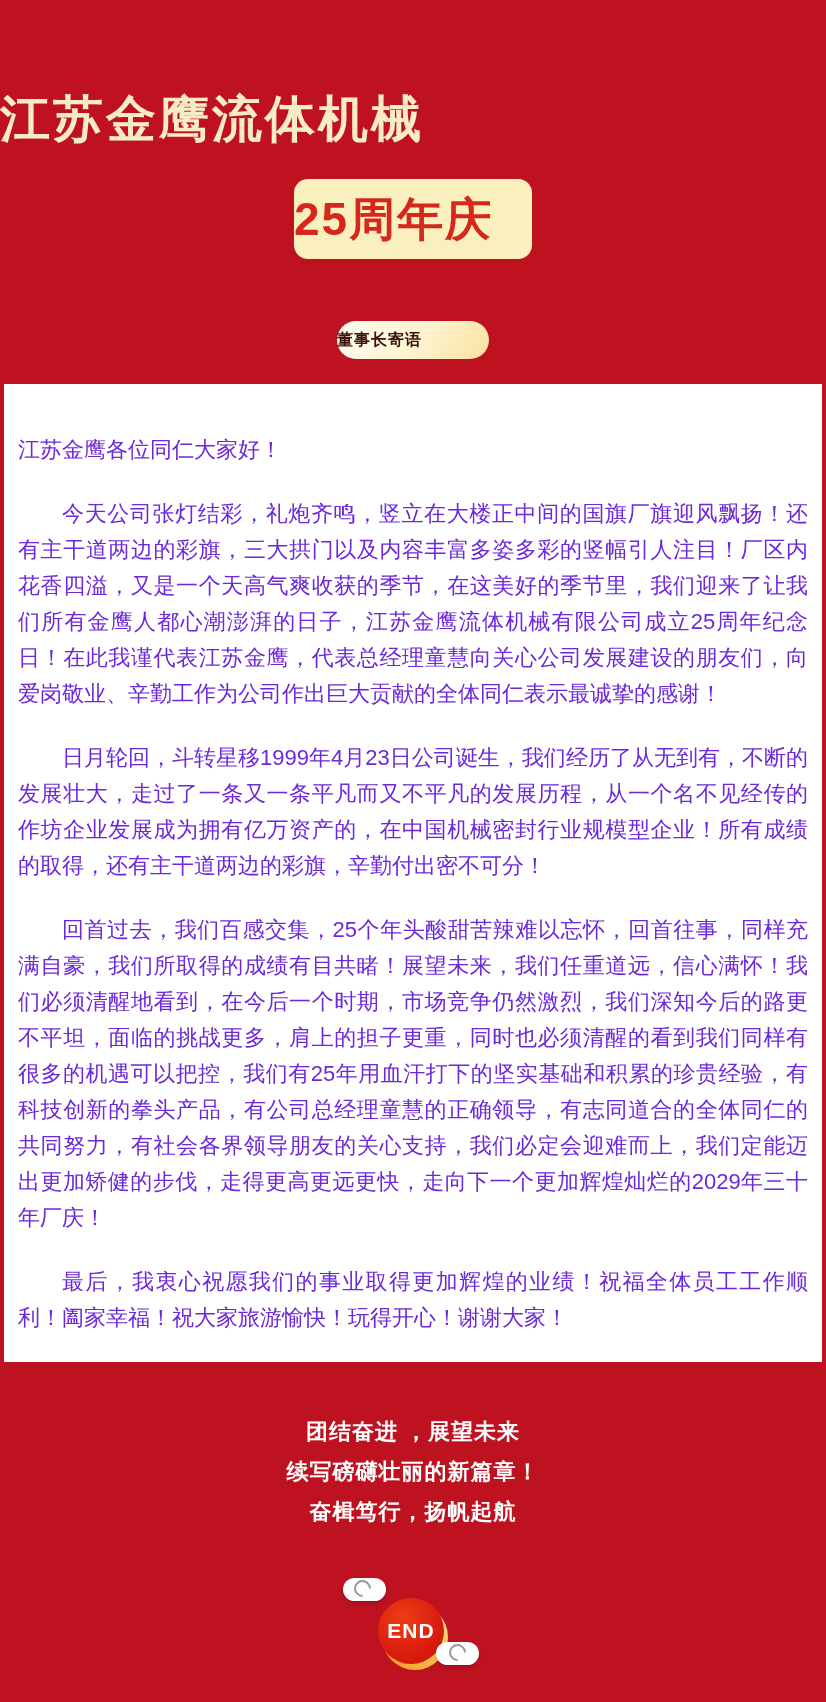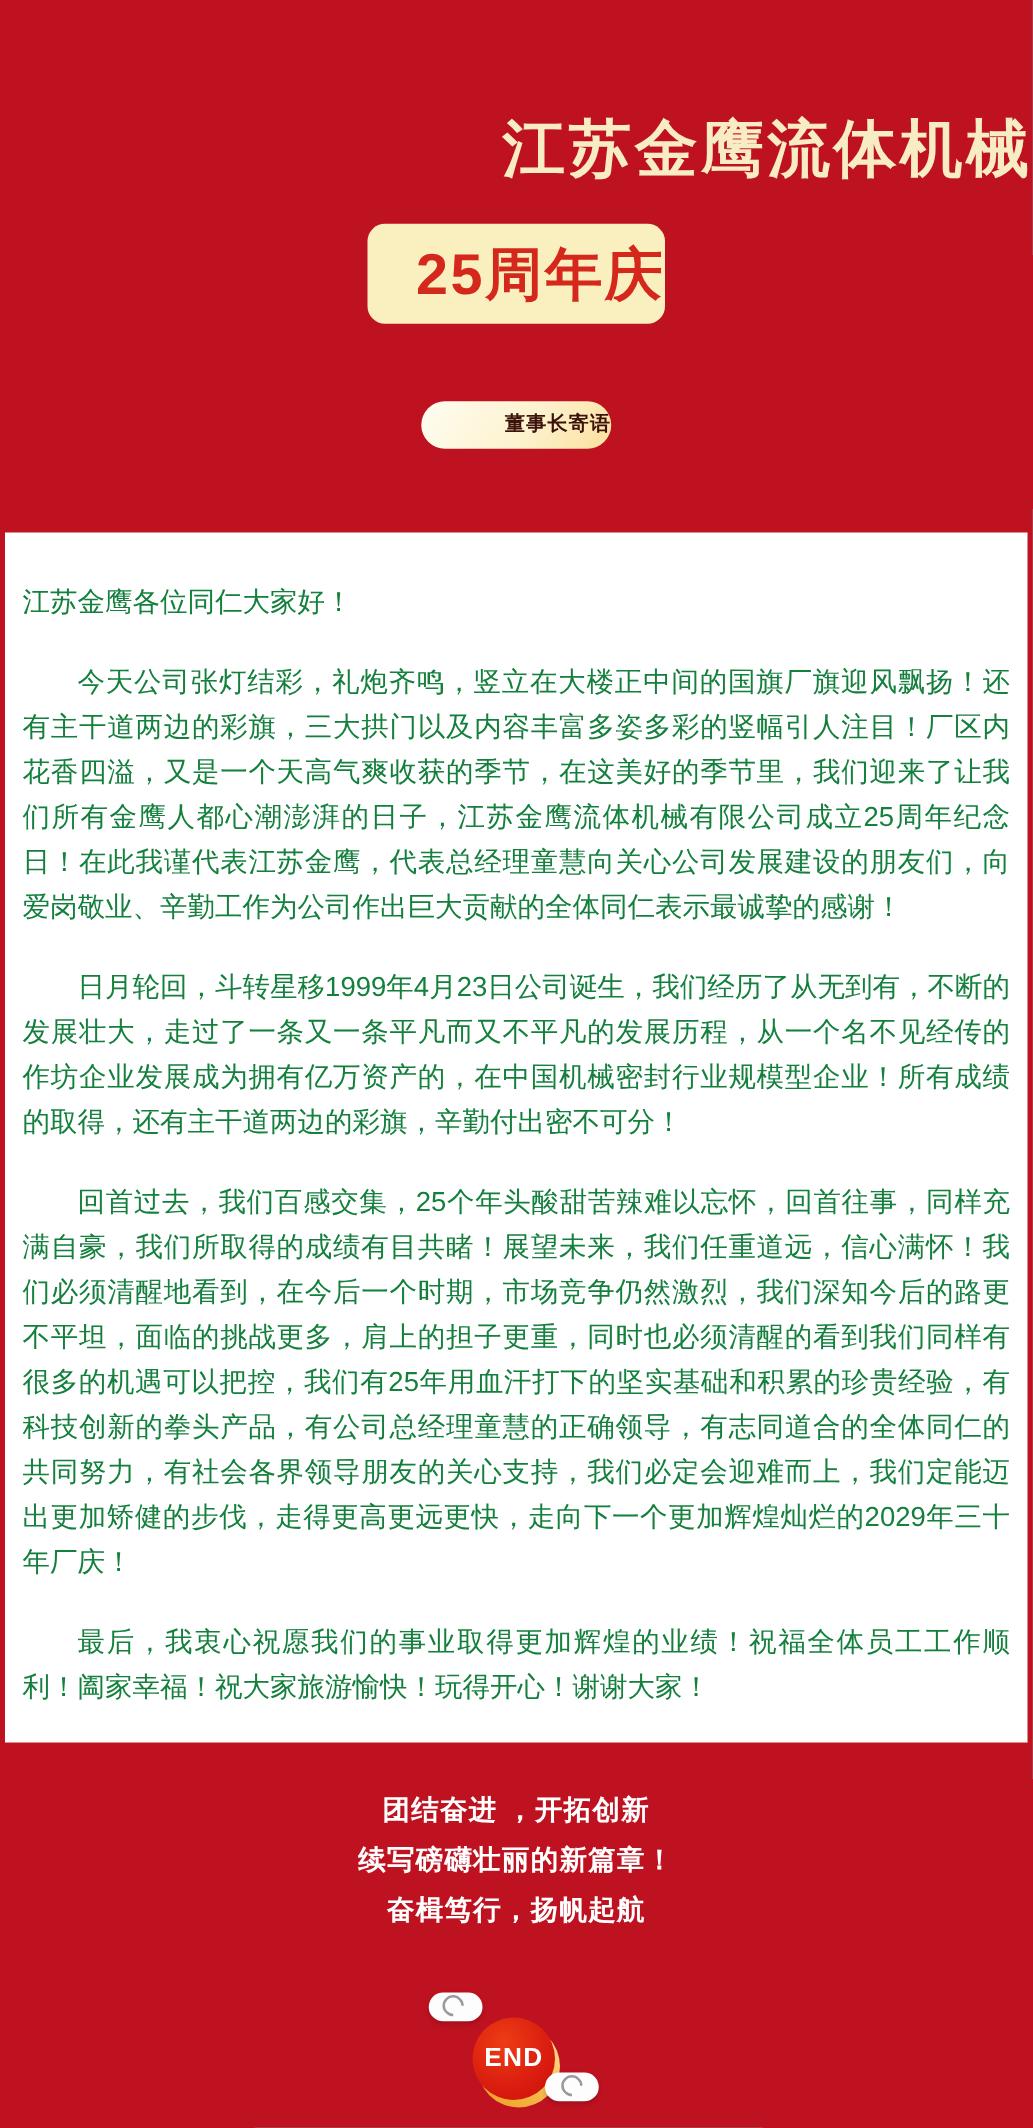--- a/index.html
+++ b/index.html
@@ -4,21 +4,21 @@
 <style>
   html,body{margin:0;padding:0;background:#8c0d16;}
   .page{
     width:826px;height:1702px;margin:0 auto;
     background:#be1220;
     display:flex;flex-direction:column;
     font-family:"Liberation Sans",sans-serif;
     overflow:hidden;
   }
   
-  .hero{height:426px;flex:0 0 auto;text-align:right;position:relative;}
+  .hero{height:368px;flex:0 0 auto;text-align:left;position:relative;}
   .hero-title{
     margin:0;padding-top:86px;
     font-size:50px;font-weight:700;letter-spacing:3px;
     color:#f8ecc4;
   }
   .anniv-badge{
     margin:26px auto 12px;
     width:238px;height:80px;line-height:80px;
     background:#faf0bf;border-radius:14px;
     font-size:46px;font-weight:700;color:#d5281c;letter-spacing:2px;
@@ -26,24 +26,24 @@
   .section-pill{
     margin:62px auto 0;
     width:152px;height:38px;line-height:38px;
     background:linear-gradient(125deg,#fffdf2 0%,#fdf3cf 55%,#fbe09e 100%);
     border-radius:19px;
     font-size:16px;font-weight:700;color:#3c130b;letter-spacing:1px;
   }
   
   .letter{
     flex:1 1 auto;
-    margin:0 4px;background:#ffffff;
-    padding:38px 14px 26px;
+    margin:16px 4px;background:#ffffff;
+    padding:48px 14px 26px;
     box-sizing:border-box;
-    color:#15803d;
+    color:#6d28d9;
     font-size:22px;line-height:36px;
     text-align:justify;
     font-weight:400;
   }
   .letter p{margin:0 0 28px;}
   .letter p.indent{text-indent:2em;}
   .letter p:last-child{margin-bottom:0;}
   
   .footer{height:370px;flex:0 0 auto;text-align:center;}
   .slogans{padding-top:34px;}
@@ -99,21 +99,21 @@
   <main class="letter">
     <p class="greeting">江苏金鹰各位同仁大家好！</p>
     <p class="indent">今天公司张灯结彩，礼炮齐鸣，竖立在大楼正中间的国旗厂旗迎风飘扬！还有主干道两边的彩旗，三大拱门以及内容丰富多姿多彩的竖幅引人注目！厂区内花香四溢，又是一个天高气爽收获的季节，在这美好的季节里，我们迎来了让我们所有金鹰人都心潮澎湃的日子，江苏金鹰流体机械有限公司成立25周年纪念日！在此我谨代表江苏金鹰，代表总经理童慧向关心公司发展建设的朋友们，向爱岗敬业、辛勤工作为公司作出巨大贡献的全体同仁表示最诚挚的感谢！</p>
     <p class="indent">日月轮回，斗转星移1999年4月23日公司诞生，我们经历了从无到有，不断的发展壮大，走过了一条又一条平凡而又不平凡的发展历程，从一个名不见经传的作坊企业发展成为拥有亿万资产的，在中国机械密封行业规模型企业！所有成绩的取得，还有主干道两边的彩旗，辛勤付出密不可分！</p>
     <p class="indent">回首过去，我们百感交集，25个年头酸甜苦辣难以忘怀，回首往事，同样充满自豪，我们所取得的成绩有目共睹！展望未来，我们任重道远，信心满怀！我们必须清醒地看到，在今后一个时期，市场竞争仍然激烈，我们深知今后的路更不平坦，面临的挑战更多，肩上的担子更重，同时也必须清醒的看到我们同样有很多的机遇可以把控，我们有25年用血汗打下的坚实基础和积累的珍贵经验，有科技创新的拳头产品，有公司总经理童慧的正确领导，有志同道合的全体同仁的共同努力，有社会各界领导朋友的关心支持，我们必定会迎难而上，我们定能迈出更加矫健的步伐，走得更高更远更快，走向下一个更加辉煌灿烂的2029年三十年厂庆！</p>
     <p class="indent">最后，我衷心祝愿我们的事业取得更加辉煌的业绩！祝福全体员工工作顺利！阖家幸福！祝大家旅游愉快！玩得开心！谢谢大家！</p>
   </main>
 
   <footer class="footer">
     <div class="slogans">
-      <p class="slogan">团结奋进 ，开拓创新</p>
+      <p class="slogan">团结奋进 ，展望未来</p>
       <p class="slogan">续写磅礴壮丽的新篇章！</p>
       <p class="slogan">奋楫笃行，扬帆起航</p>
     </div>
     <div class="end-badge">
       <div class="capsule capsule-1">
         <span class="ring"></span>
       </div>
       <div class="end-circle-wrap">
         <div class="end-crescent"></div>
         <div class="end-circle">

